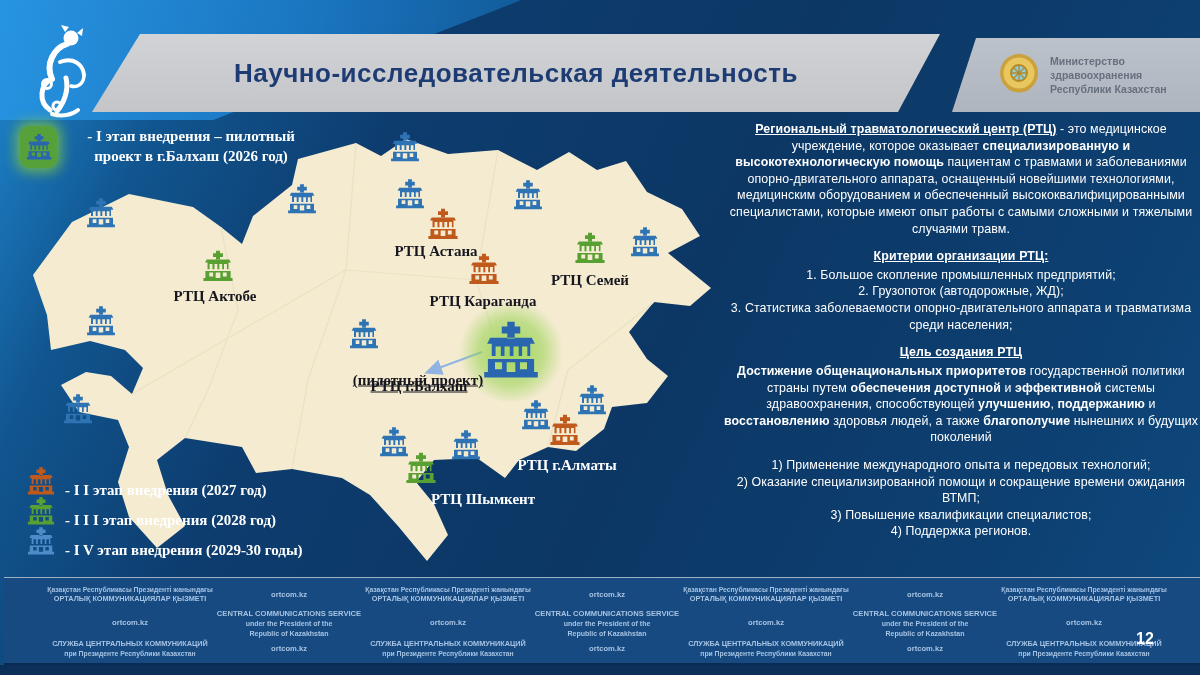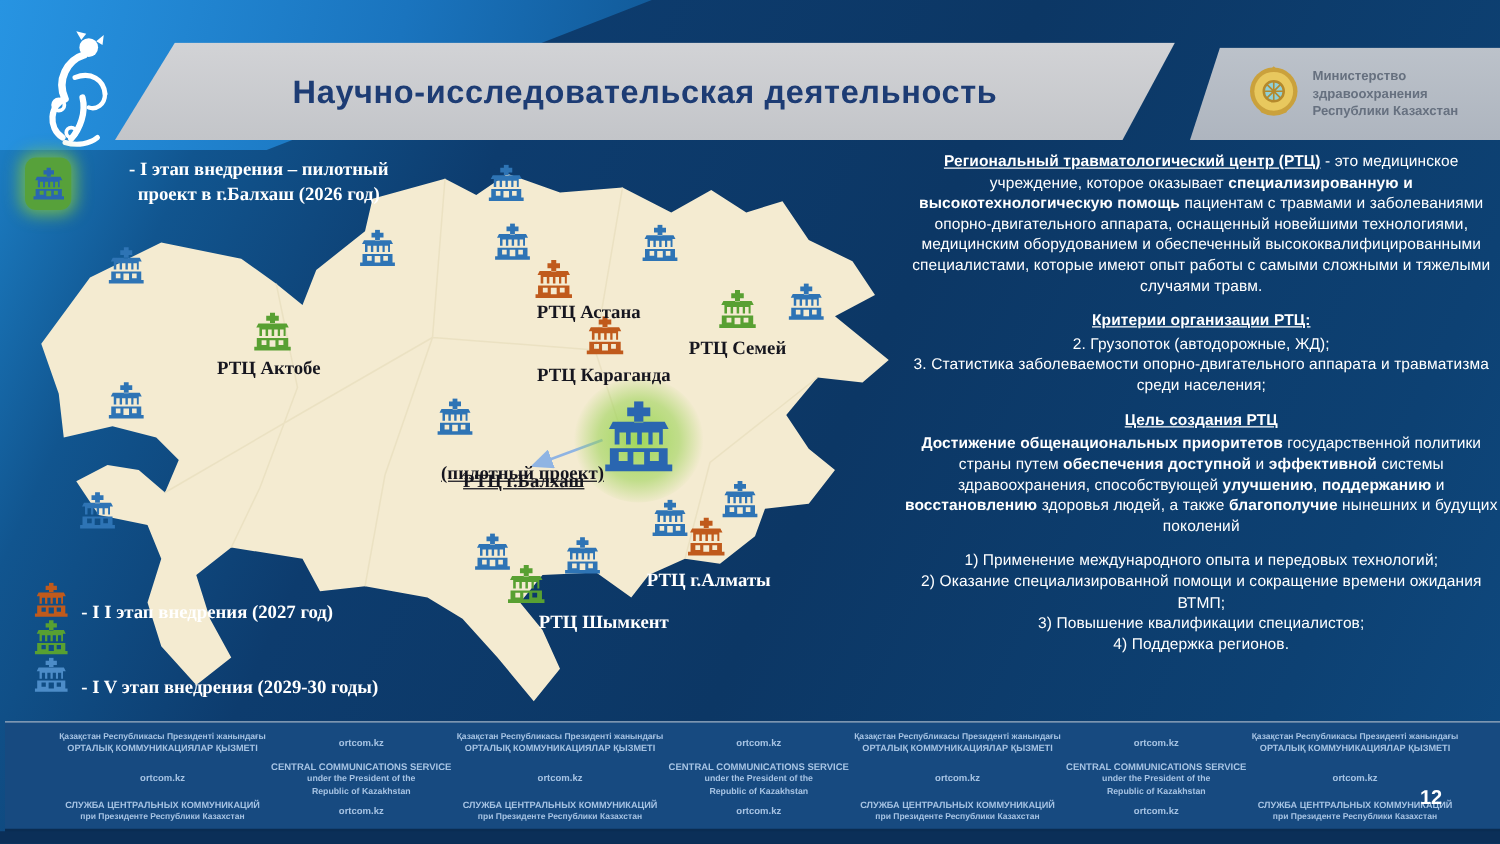--- a/index.html
+++ b/index.html
@@ -24,21 +24,21 @@
   .map-layer,.icon-layer,.label-layer{position:absolute;left:0;top:0;width:1200px;height:675px;pointer-events:none;}
   .map-svg{position:absolute;left:8px;top:130px;}
   .marker{position:absolute;transform:translate(-50%,-50%);}
   .pilot-glow{position:absolute;transform:translate(-50%,-50%);width:104px;height:100px;border-radius:50%;
     background:radial-gradient(circle,rgba(156,214,84,.95) 0%,rgba(150,210,80,.55) 45%,rgba(150,210,80,0) 72%);}
   .map-label{position:absolute;transform:translate(-50%,-50%);white-space:nowrap;
     font-family:"Liberation Serif",serif;font-weight:bold;font-size:15px;color:#16161f;}
   .map-label.white{color:#ffffff;}
   .map-label.u{text-decoration:underline;}
   
-  .legend-top{position:absolute;left:20px;top:126px;display:flex;gap:22px;}
+  .legend-top{position:absolute;left:20px;top:126px;display:flex;gap:6px;}
   .stage1-badge{width:37px;height:42px;background:#57a13a;border-radius:9px;
     box-shadow:0 0 13px 4px rgba(122,193,70,.85);display:flex;align-items:center;justify-content:center;flex:none;}
   .legend-top-text{width:256px;text-align:center;color:#fff;font-family:"Liberation Serif",serif;
     font-weight:bold;font-size:15px;line-height:1.3;}
   .legend-bottom{position:absolute;left:26px;top:476px;display:flex;flex-direction:column;gap:7px;}
   .legend-row{display:flex;align-items:flex-end;gap:9px;height:23px;}
   .legend-row .lbl{color:#fff;font-family:"Liberation Serif",serif;font-weight:bold;font-size:15px;white-space:nowrap;}
   
   .panel{position:absolute;left:722px;top:121px;width:478px;color:#fff;
     font-size:12.4px;line-height:1.34;text-align:center;letter-spacing:.1px;}
@@ -180,21 +180,21 @@
       <div class="marker" style="left: 421px; top: 470px;"><svg width="34" height="31" viewBox="0 0 40 37">
           <path fill="#58a032" fill-rule="evenodd" d="M17.6 0 h4.8 v3.2 h3.6 v4.6 h-3.6 v3.2 h-4.8 v-3.2 h-3.6 v-4.6 h3.6 Z M6.5 10.6 h27 l2 3.8 h-31 Z M7.5 14.4 h25 v8 h-25 Z M10 16.2 h3.4 v6.2 h-3.4 Z M15.8 16.2 h3.4 v6.2 h-3.4 Z M21.6 16.2 h3.4 v6.2 h-3.4 Z M27.2 16.2 h3.4 v6.2 h-3.4 Z M5 24.4 h30 v8.4 h-30 Z M9.6 26.4 h4.6 v4.6 h-4.6 Z M17.2 26.4 h5.6 v6.4 h-5.6 Z M25.8 26.4 h4.6 v4.6 h-4.6 Z M2.6 32.8 h34.8 v3.6 h-34.8 Z"></path>
         </svg></div>
       <div class="pilot-glow" style="left: 511px; top: 352px;"></div>
       <div class="marker" style="left: 511px; top: 352px;"><svg width="62" height="57" viewBox="0 0 40 37">
           <path fill="#2a66b0" fill-rule="evenodd" d="M17.6 0 h4.8 v3.2 h3.6 v4.6 h-3.6 v3.2 h-4.8 v-3.2 h-3.6 v-4.6 h3.6 Z M6.5 10.6 h27 l2 3.8 h-31 Z M7.5 14.4 h25 v8 h-25 Z M10 16.2 h3.4 v6.2 h-3.4 Z M15.8 16.2 h3.4 v6.2 h-3.4 Z M21.6 16.2 h3.4 v6.2 h-3.4 Z M27.2 16.2 h3.4 v6.2 h-3.4 Z M5 24.4 h30 v8.4 h-30 Z M9.6 26.4 h4.6 v4.6 h-4.6 Z M17.2 26.4 h5.6 v6.4 h-5.6 Z M25.8 26.4 h4.6 v4.6 h-4.6 Z M2.6 32.8 h34.8 v3.6 h-34.8 Z"></path>
         </svg></div>
     </div>
   <div class="label-layer" id="map-labels">
       <div class="map-label " style="left: 215px; top: 296px;">РТЦ Актобе</div>
-      <div class="map-label " style="left: 471px; top: 251px;">РТЦ Астана</div>
+      <div class="map-label " style="left: 436px; top: 251px;">РТЦ Астана</div>
       <div class="map-label " style="left: 483px; top: 301px;">РТЦ Караганда</div>
       <div class="map-label " style="left: 590px; top: 280px;">РТЦ Семей</div>
       <div class="map-label u" style="left: 419px; top: 386px;">РТЦ г.Балхаш</div>
       <div class="map-label u" style="left: 418px; top: 380px;">(пилотный проект)</div>
       <div class="map-label white " style="left: 567px; top: 465px;">РТЦ г.Алматы</div>
       <div class="map-label white " style="left: 483px; top: 499px;">РТЦ Шымкент</div>
     </div>
 
   <div class="legend-top">
     <div class="stage1-badge" id="stage1-badge">
@@ -212,33 +212,35 @@
       <div class="legend-row">
         <span><svg width="30" height="28" viewBox="0 0 40 37">
             <path fill="#c05a1c" fill-rule="evenodd" d="M17.6 0 h4.8 v3.2 h3.6 v4.6 h-3.6 v3.2 h-4.8 v-3.2 h-3.6 v-4.6 h3.6 Z M6.5 10.6 h27 l2 3.8 h-31 Z M7.5 14.4 h25 v8 h-25 Z M10 16.2 h3.4 v6.2 h-3.4 Z M15.8 16.2 h3.4 v6.2 h-3.4 Z M21.6 16.2 h3.4 v6.2 h-3.4 Z M27.2 16.2 h3.4 v6.2 h-3.4 Z M5 24.4 h30 v8.4 h-30 Z M9.6 26.4 h4.6 v4.6 h-4.6 Z M17.2 26.4 h5.6 v6.4 h-5.6 Z M25.8 26.4 h4.6 v4.6 h-4.6 Z M2.6 32.8 h34.8 v3.6 h-34.8 Z"></path>
           </svg></span>
         <span class="lbl">- I I этап внедрения (2027 год)</span>
       </div>
       <div class="legend-row">
         <span><svg width="30" height="28" viewBox="0 0 40 37">
             <path fill="#58a032" fill-rule="evenodd" d="M17.6 0 h4.8 v3.2 h3.6 v4.6 h-3.6 v3.2 h-4.8 v-3.2 h-3.6 v-4.6 h3.6 Z M6.5 10.6 h27 l2 3.8 h-31 Z M7.5 14.4 h25 v8 h-25 Z M10 16.2 h3.4 v6.2 h-3.4 Z M15.8 16.2 h3.4 v6.2 h-3.4 Z M21.6 16.2 h3.4 v6.2 h-3.4 Z M27.2 16.2 h3.4 v6.2 h-3.4 Z M5 24.4 h30 v8.4 h-30 Z M9.6 26.4 h4.6 v4.6 h-4.6 Z M17.2 26.4 h5.6 v6.4 h-5.6 Z M25.8 26.4 h4.6 v4.6 h-4.6 Z M2.6 32.8 h34.8 v3.6 h-34.8 Z"></path>
           </svg></span>
+        <span class="lbl">- I I I этап внедрения (2028 год)</span>
       </div>
       <div class="legend-row">
         <span><svg width="30" height="28" viewBox="0 0 40 37">
             <path fill="#4c8cc8" fill-rule="evenodd" d="M17.6 0 h4.8 v3.2 h3.6 v4.6 h-3.6 v3.2 h-4.8 v-3.2 h-3.6 v-4.6 h3.6 Z M6.5 10.6 h27 l2 3.8 h-31 Z M7.5 14.4 h25 v8 h-25 Z M10 16.2 h3.4 v6.2 h-3.4 Z M15.8 16.2 h3.4 v6.2 h-3.4 Z M21.6 16.2 h3.4 v6.2 h-3.4 Z M27.2 16.2 h3.4 v6.2 h-3.4 Z M5 24.4 h30 v8.4 h-30 Z M9.6 26.4 h4.6 v4.6 h-4.6 Z M17.2 26.4 h5.6 v6.4 h-5.6 Z M25.8 26.4 h4.6 v4.6 h-4.6 Z M2.6 32.8 h34.8 v3.6 h-34.8 Z"></path>
           </svg></span>
         <span class="lbl">- I V этап внедрения (2029-30 годы)</span>
       </div>
     </div>
 
   <div class="panel" id="panel">
       <div class="blk"><span class="hseg">Региональный травматологический центр (РТЦ)</span><span> - это медицинское учреждение, которое оказывает </span><span style="font-weight: bold;">специализированную и высокотехнологическую помощь</span><span> пациентам с травмами и заболеваниями опорно-двигательного аппарата, оснащенный новейшими технологиями, медицинским оборудованием и обеспеченный высококвалифицированными специалистами, которые имеют опыт работы с самыми сложными и тяжелыми случаями травм.</span></div>
       <div class="blk hline">Критерии организации РТЦ:</div>
       <div class="blk">
+        <div>1. Большое скопление промышленных предприятий;</div>
         <div>2. Грузопоток (автодорожные, ЖД);</div>
         <div>3. Статистика заболеваемости опорно-двигательного аппарата и травматизма среди населения;</div>
       </div>
       <div class="blk hline">Цель создания РТЦ</div>
       <div class="blk"><span style="font-weight: bold;">Достижение общенациональных приоритетов</span><span> государственной политики страны путем </span><span style="font-weight: bold;">обеспечения доступной</span><span> и </span><span style="font-weight: bold;">эффективной</span><span> системы здравоохранения, способствующей </span><span style="font-weight: bold;">улучшению</span><span>, </span><span style="font-weight: bold;">поддержанию</span><span> и </span><span style="font-weight: bold;">восстановлению</span><span> здоровья людей, а также </span><span style="font-weight: bold;">благополучие</span><span> нынешних и будущих поколений</span></div>
       <div class="blk">
         <div>1) Применение международного опыта и передовых технологий;</div>
         <div>2) Оказание специализированной помощи и сокращение времени ожидания ВТМП;</div>
         <div>3) Повышение квалификации специалистов;</div>
         <div>4) Поддержка регионов.</div>

